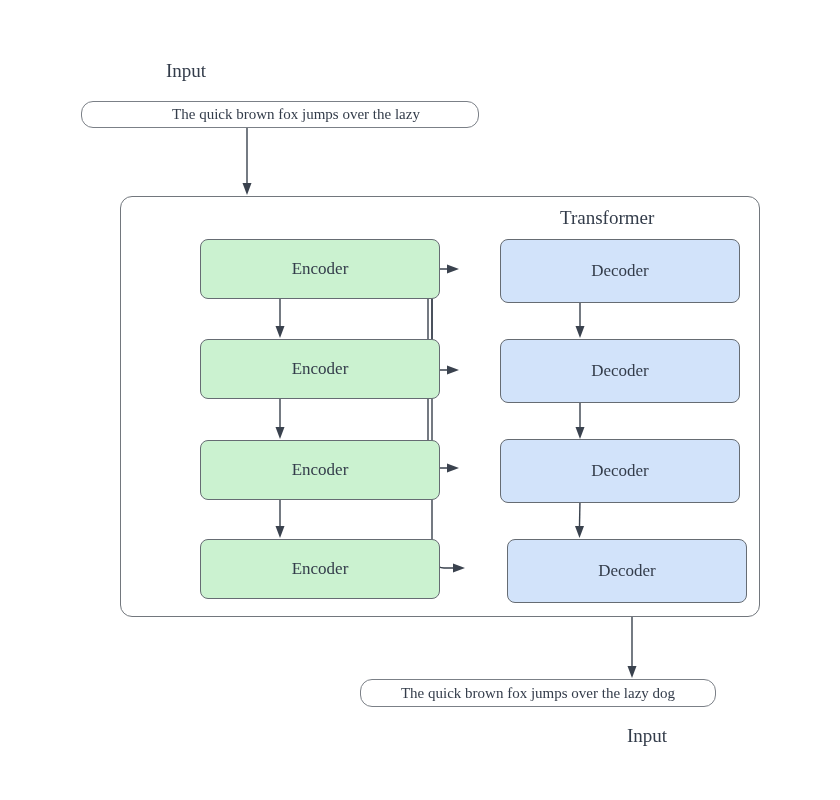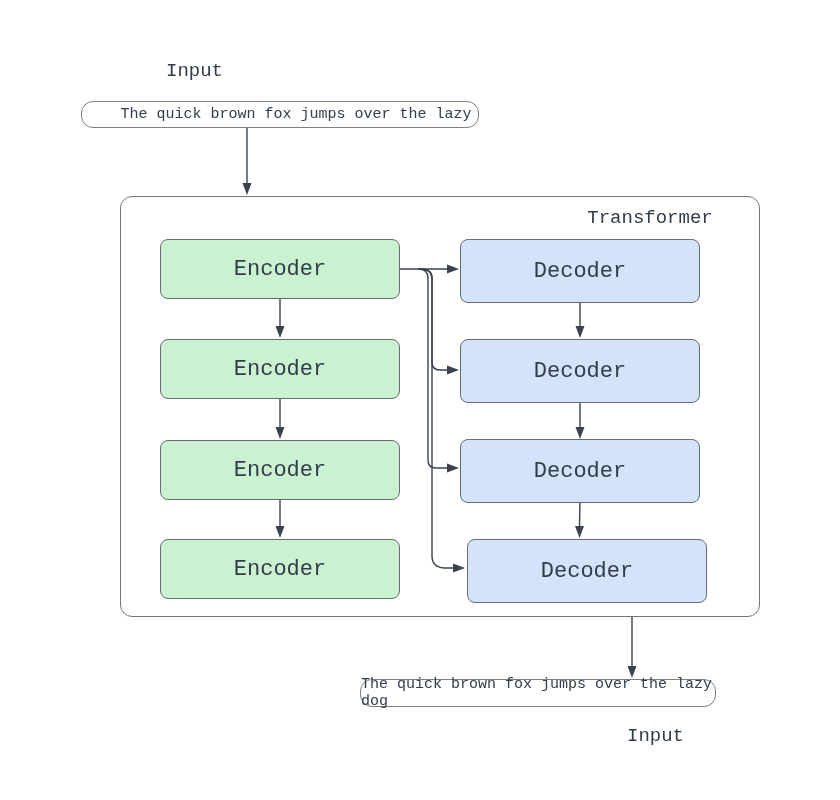--- a/index.html
+++ b/index.html
@@ -8,49 +8,50 @@
     --box-border:#666c73;
     --arrow:#3a424e;
     --text:#333c4a;
     --bg:#ffffff;
   }
   html,body{margin:0;padding:0;background:var(--bg);}
   #canvas{
     position:relative;
     width:840px;height:800px;
     background:var(--bg);
-    font-family:Liberation Mono, monospace;
+    font-family:Liberation Serif, serif;
     color:var(--text);
     overflow:hidden;
   }
   #wires{position:absolute;left:0;top:0;width:840px;height:800px;}
   #wires path{fill:none;stroke:var(--arrow);stroke-width:1.4;}
   #wires polygon{fill:var(--arrow);stroke:none;}
   .node{
     position:absolute;
     box-sizing:border-box;
     border:1px solid var(--box-border);
     border-radius:8px;
     display:flex;align-items:center;justify-content:center;
-    font-size:22px;
+    font-size:17px;
+    margin-left:40px;
   }
   .encoder{background:var(--encoder-fill);left:160px;width:240px;height:60px;}
   .decoder{background:var(--decoder-fill);left:460px;width:240px;height:64px;}
   .container-box{
     position:absolute;
     box-sizing:border-box;
     left:120px;top:196px;width:640px;height:421px;
     border:1px solid #72777d;
     border-radius:12px;
     background:transparent;
   }
   .container-title{
     position:absolute;
     left:560px;top:207px;width:180px;
-    text-align:center;
+    text-align:left;
     font-size:19px;
   }
   .sentence{
     position:absolute;
     box-sizing:border-box;
     border:1px solid #7b8087;
     border-radius:12px;
     background:var(--bg);
     display:flex;align-items:center;justify-content:center;
     font-size:15px;

